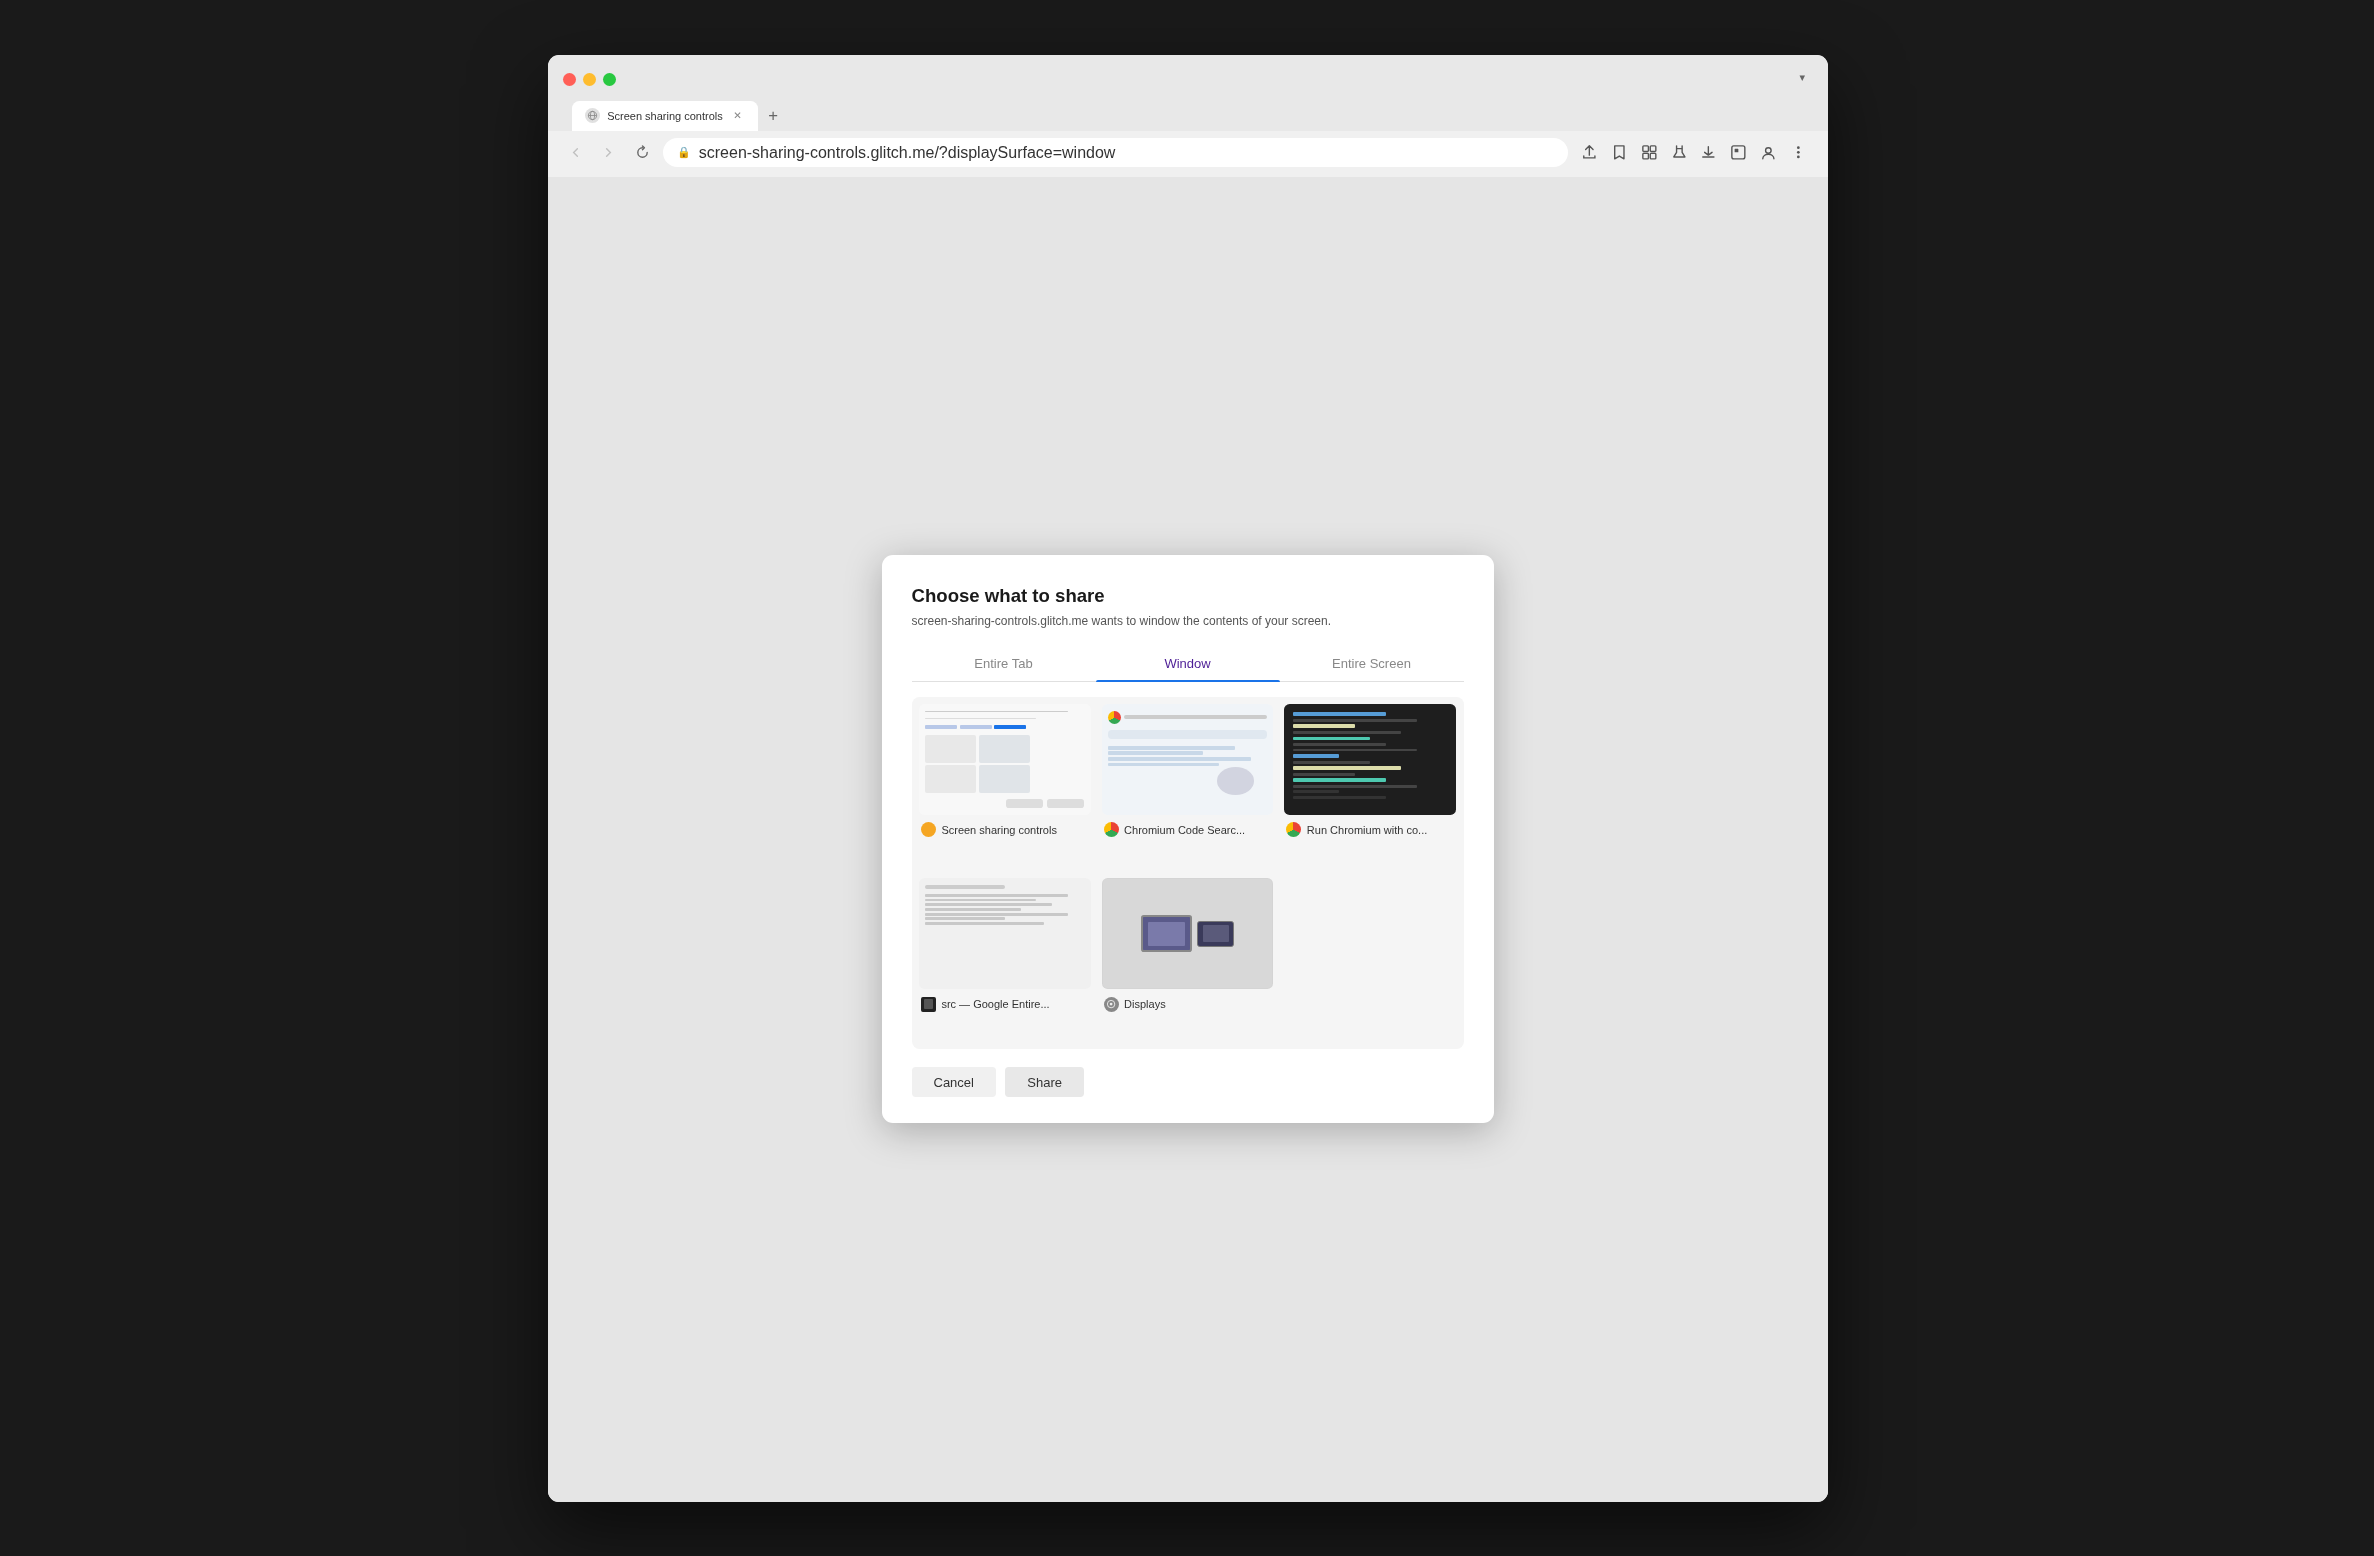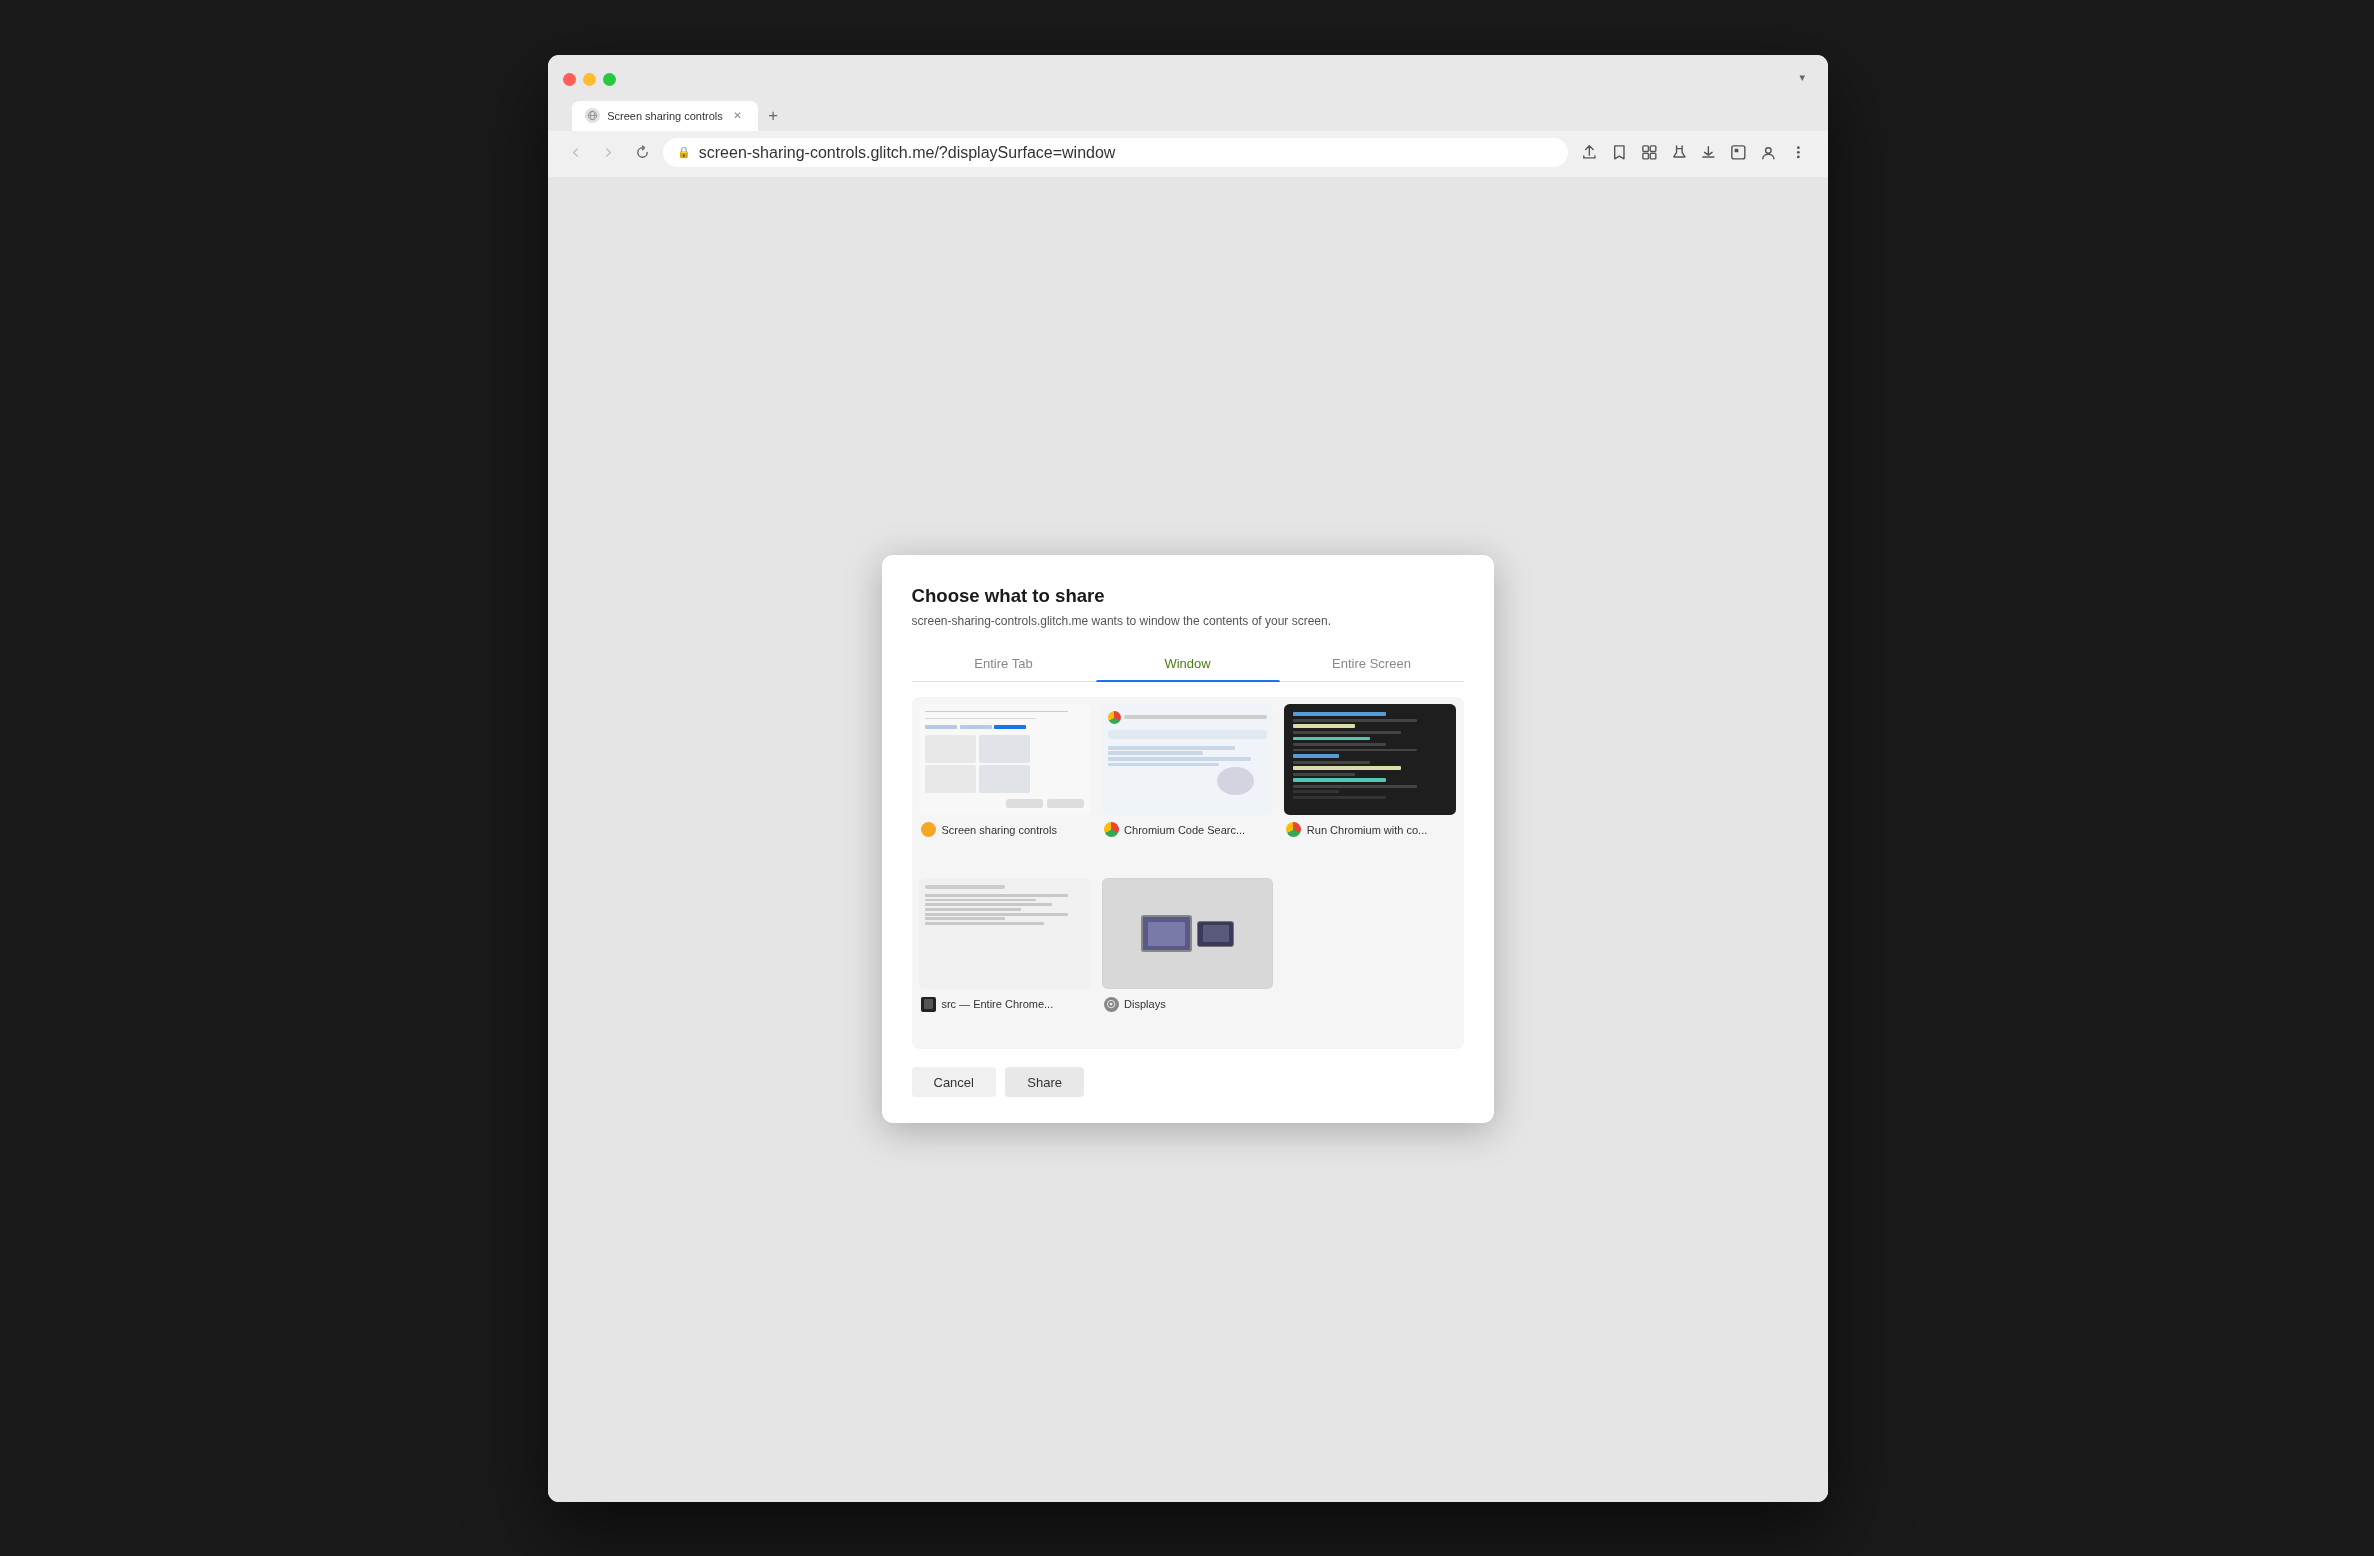--- a/index.html
+++ b/index.html
@@ -252,21 +252,21 @@
       flex: 1;
       text-align: center;
       padding: 9.3px 0;
       font-size: 13px;
       color: #888;
       cursor: pointer;
       position: relative;
     }
 
     .share-tab.active {
-      color: #4d7c0f;
+      color: #4c1d95;
     }
 
     .share-tab.active::after {
       content: '';
       position: absolute;
       bottom: -0.9px;
       left: 0; right: 0;
       height: 1.9px;
       background: #1a73e8;
       border-radius: 1.9px 1.9px 0 0;
@@ -628,21 +628,21 @@
                   <div style="height:2.8px; background:#c8c8c8; border-radius:0.9px; width:90%;"></div>
                   <div style="height:2.8px; background:#c8c8c8; border-radius:0.9px; width:50%;"></div>
                   <div style="height:2.8px; background:#c8c8c8; border-radius:0.9px; width:75%;"></div>
                 </div>
               </div>
             </div>
             <div class="window-info">
               <div class="window-favicon" style="width:15px;height:15px;border-radius:1.9px;background:#222;flex-shrink:0;display:flex;align-items:center;justify-content:center;">
                 <div style="width:9.3px;height:9.3px;border-radius:0.9px;background:#555;"></div>
               </div>
-              <span class="window-name">src — Entire Chrome...</span>
+              <span class="window-name">src — Google Entire...</span>
             </div>
           </div>
 
           <div class="window-item">
             <div class="window-preview" style="background:#d4d4d4;">
               <div class="displays-preview">
                 <div style="position:relative; display:flex; align-items:center; gap:5.6px;">
                   <div style="width:51px; height:37px; background:#5a5a8a; border-radius:2.8px; border:2.8px solid #888; display:flex; align-items:center; justify-content:center;">
                     <div style="width:37px;height:24px;background:#7a7aaa;border-radius:0.9px;"></div>
                   </div>

